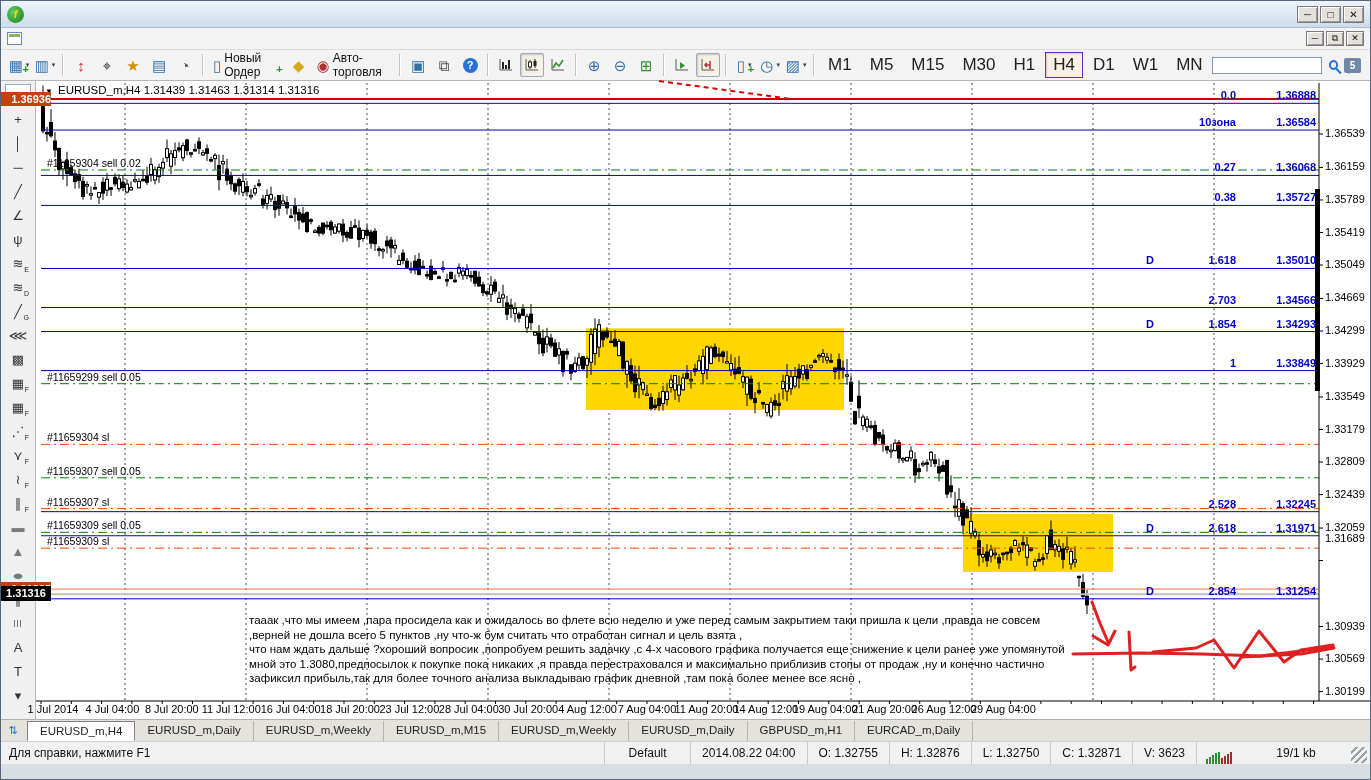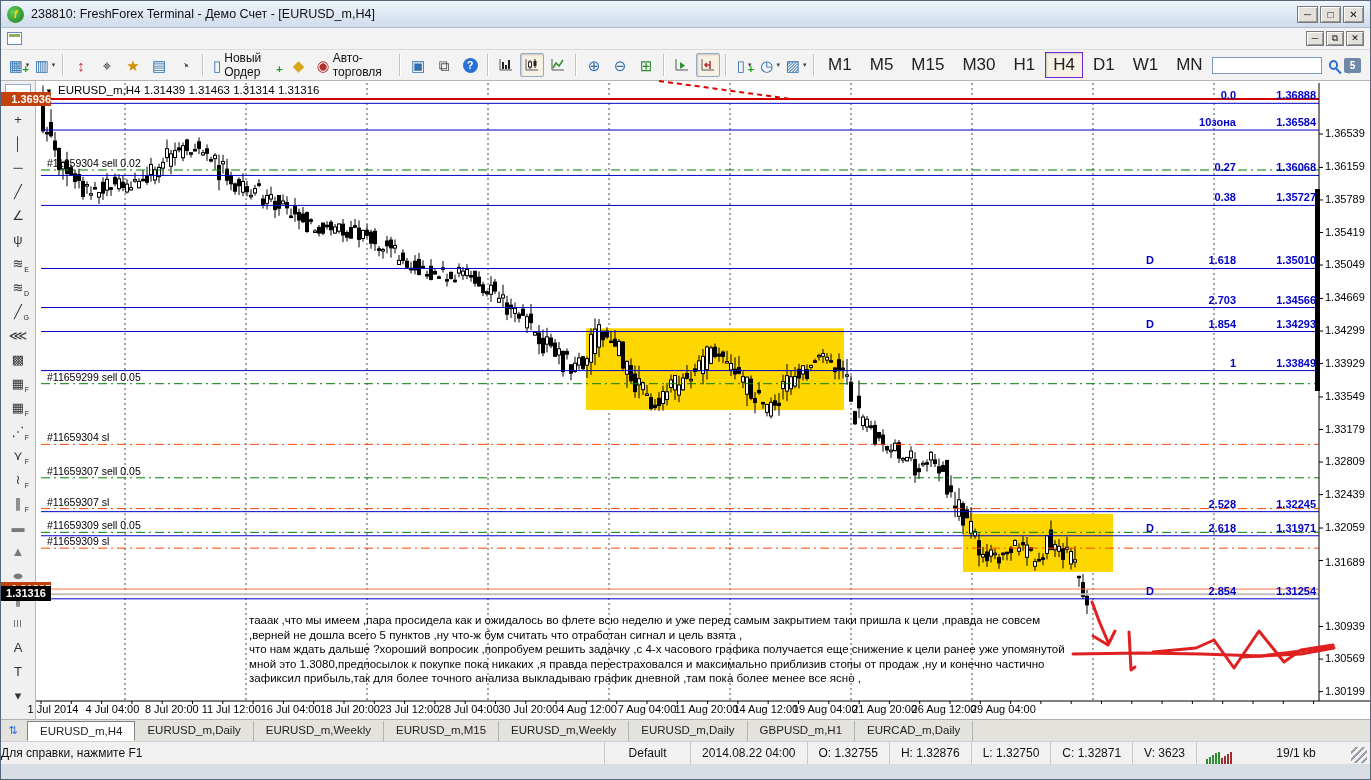--- a/index.html
+++ b/index.html
@@ -86,40 +86,39 @@
   
   .tabsbar{position:absolute;left:0;top:718px;width:100%;height:22px;background:#e4e2dc;
     border-top:1px solid #b0b0b0;display:flex;align-items:center;font-size:11.5px;padding-left:2px;}
   .tab-list-icon{width:20px;height:16px;display:flex;align-items:center;justify-content:center;
     font-size:11px;color:#2a6fd6;margin-right:4px;}
   .tab{padding:3px 12px;border-right:1px solid #b2b2b2;color:#222;white-space:nowrap;}
   .tab.active{background:#fff;border:1px solid #808080;border-bottom:1px solid #fff;font-weight:normal;}
   
   .statusbar{position:absolute;left:0;top:740px;width:100%;height:23px;background:#f1f1f1;
     border-top:1px solid #cfcfcf;display:flex;align-items:center;font-size:12px;color:#111;}
-  .shelp{flex:1;white-space:nowrap;}
+  .shelp{flex:1;padding-left:8px;white-space:nowrap;}
   .sprofile{width:86px;text-align:center;border-left:1px solid #c8c8c8;align-self:stretch;line-height:22px;}
   #status-cells{display:flex;align-self:stretch;align-items:center;}
   .scell{padding:0 11px;border-left:1px solid #c8c8c8;align-self:stretch;line-height:22px;white-space:nowrap;}
   .conn-bars{display:flex;align-items:flex-end;gap:1px;padding:0 9px;border-left:1px solid #c8c8c8;
     align-self:stretch;height:22px;padding-top:4px;}
   .conn-bars span{width:2px;display:inline-block;}
   .straffic{width:110px;text-align:center;white-space:nowrap;}
   .grip{width:16px;height:16px;margin:3px 3px 0 0;
     background:repeating-linear-gradient(135deg,transparent 0 3px,#9aa0a8 3px 5px);}
   .bottomframe{position:absolute;left:0;top:763px;width:100%;height:17px;background:#d9dde4;}
 </style>
 </head>
 <body>
 
 <div class="window">
 
   <div class="titlebar">
     <div class="logo">f</div>
-    <span class="title-text">238810: FreshForex Terminal - Демо Счет - [EURUSD_m,H4]</span>
     <div class="win-controls" id="win-controls">
         <span class="wbtn">─</span>
         <span class="wbtn">□</span>
         <span class="wbtn">✕</span>
       </div>
   </div>
 
   <div class="menubar">
     <span class="mdi-doc"></span>
     <div class="mdi-controls" id="mdi-controls">
@@ -1052,21 +1051,21 @@
       <div class="palabel" style="left: 1324px; top: 224.505px;">1.35419</div>
       <div class="palabel" style="left: 1324px; top: 257.047px;">1.35049</div>
       <div class="palabel" style="left: 1324px; top: 290.468px;">1.34669</div>
       <div class="palabel" style="left: 1324px; top: 323.01px;">1.34299</div>
       <div class="palabel" style="left: 1324px; top: 355.551px;">1.33929</div>
       <div class="palabel" style="left: 1324px; top: 388.973px;">1.33549</div>
       <div class="palabel" style="left: 1324px; top: 421.515px;">1.33179</div>
       <div class="palabel" style="left: 1324px; top: 454.056px;">1.32809</div>
       <div class="palabel" style="left: 1324px; top: 486.598px;">1.32439</div>
       <div class="palabel" style="left: 1324px; top: 520.019px;">1.32059</div>
-      <div class="palabel" style="left: 1324px; top: 555px;">1.31689</div>
+      <div class="palabel" style="left: 1324px; top: 531px;">1.31689</div>
       <div class="palabel" style="left: 1324px; top: 618.524px;">1.30939</div>
       <div class="palabel" style="left: 1324px; top: 651.066px;">1.30569</div>
       <div class="palabel" style="left: 1324px; top: 683.608px;">1.30199</div>
       <div class="talabel" style="left: 12px; top: 702px; width: 80px;">1 Jul 2014</div>
       <div class="talabel" style="left: 71.4px; top: 702px; width: 80px;">4 Jul 04:00</div>
       <div class="talabel" style="left: 130.8px; top: 702px; width: 80px;">8 Jul 20:00</div>
       <div class="talabel" style="left: 190.2px; top: 702px; width: 80px;">11 Jul 12:00</div>
       <div class="talabel" style="left: 249.6px; top: 702px; width: 80px;">16 Jul 04:00</div>
       <div class="talabel" style="left: 309px; top: 702px; width: 80px;">18 Jul 20:00</div>
       <div class="talabel" style="left: 368.4px; top: 702px; width: 80px;">23 Jul 12:00</div>

